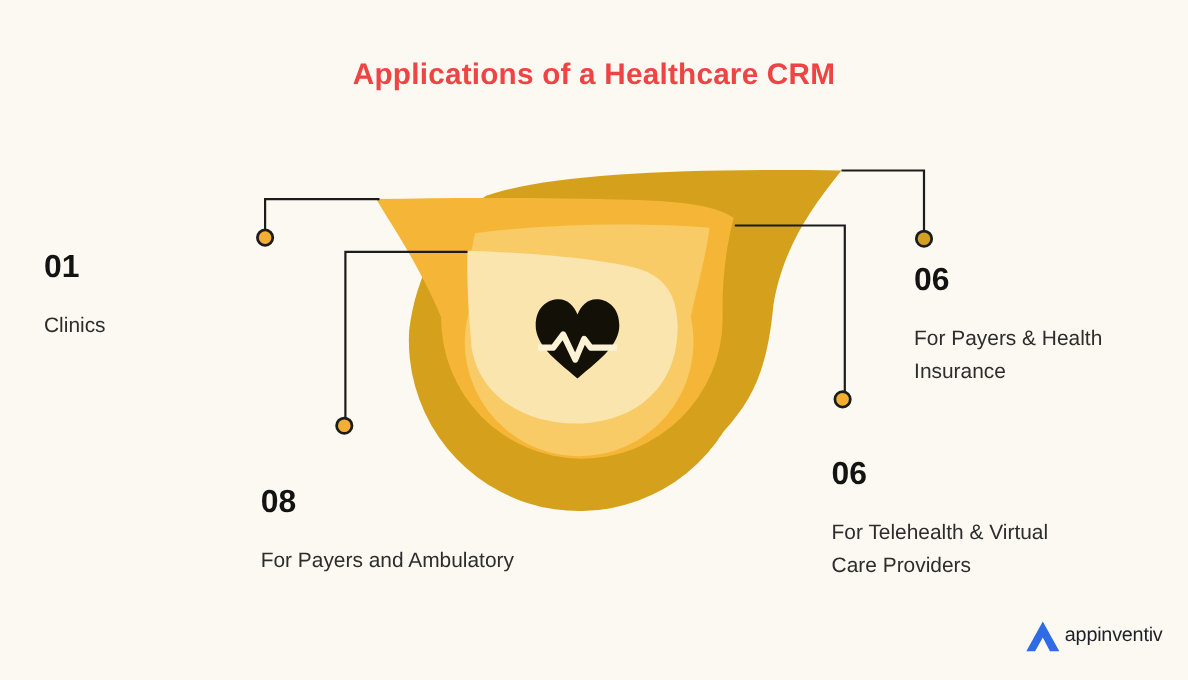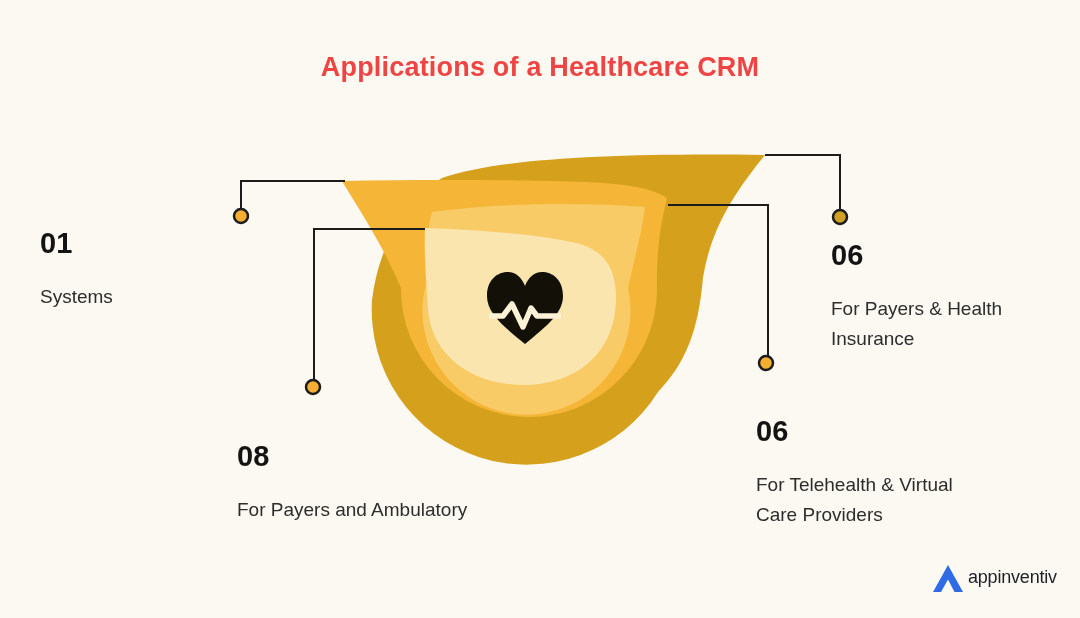--- a/index.html
+++ b/index.html
@@ -69,21 +69,21 @@
     <circle cx="313" cy="387" r="7" stroke="#1C1C1C" stroke-width="2.5" fill="#F4AF33"></circle>
     <circle cx="766" cy="363" r="7" stroke="#1C1C1C" stroke-width="2.5" fill="#F4AF33"></circle>
     <circle cx="840" cy="217" r="7" stroke="#1C1C1C" stroke-width="2.5" fill="#D2A023"></circle>
 
     <path d="M948,565 L963,592 L954.5,592 L948,579.5 L941,592 L933,592 Z" fill="#2F6BE5"></path>
   </svg>
 
   <div class="item" style="left:40px;top:229px;">
     <div class="num">01</div>
     <div class="desc">
-      <div>Systems</div>
+      <div>Clinics</div>
     </div>
   </div>
 
   <div class="item" style="left:237px;top:442px;">
     <div class="num">08</div>
     <div class="desc">
       <div>For Payers and Ambulatory</div>
     </div>
   </div>
 

